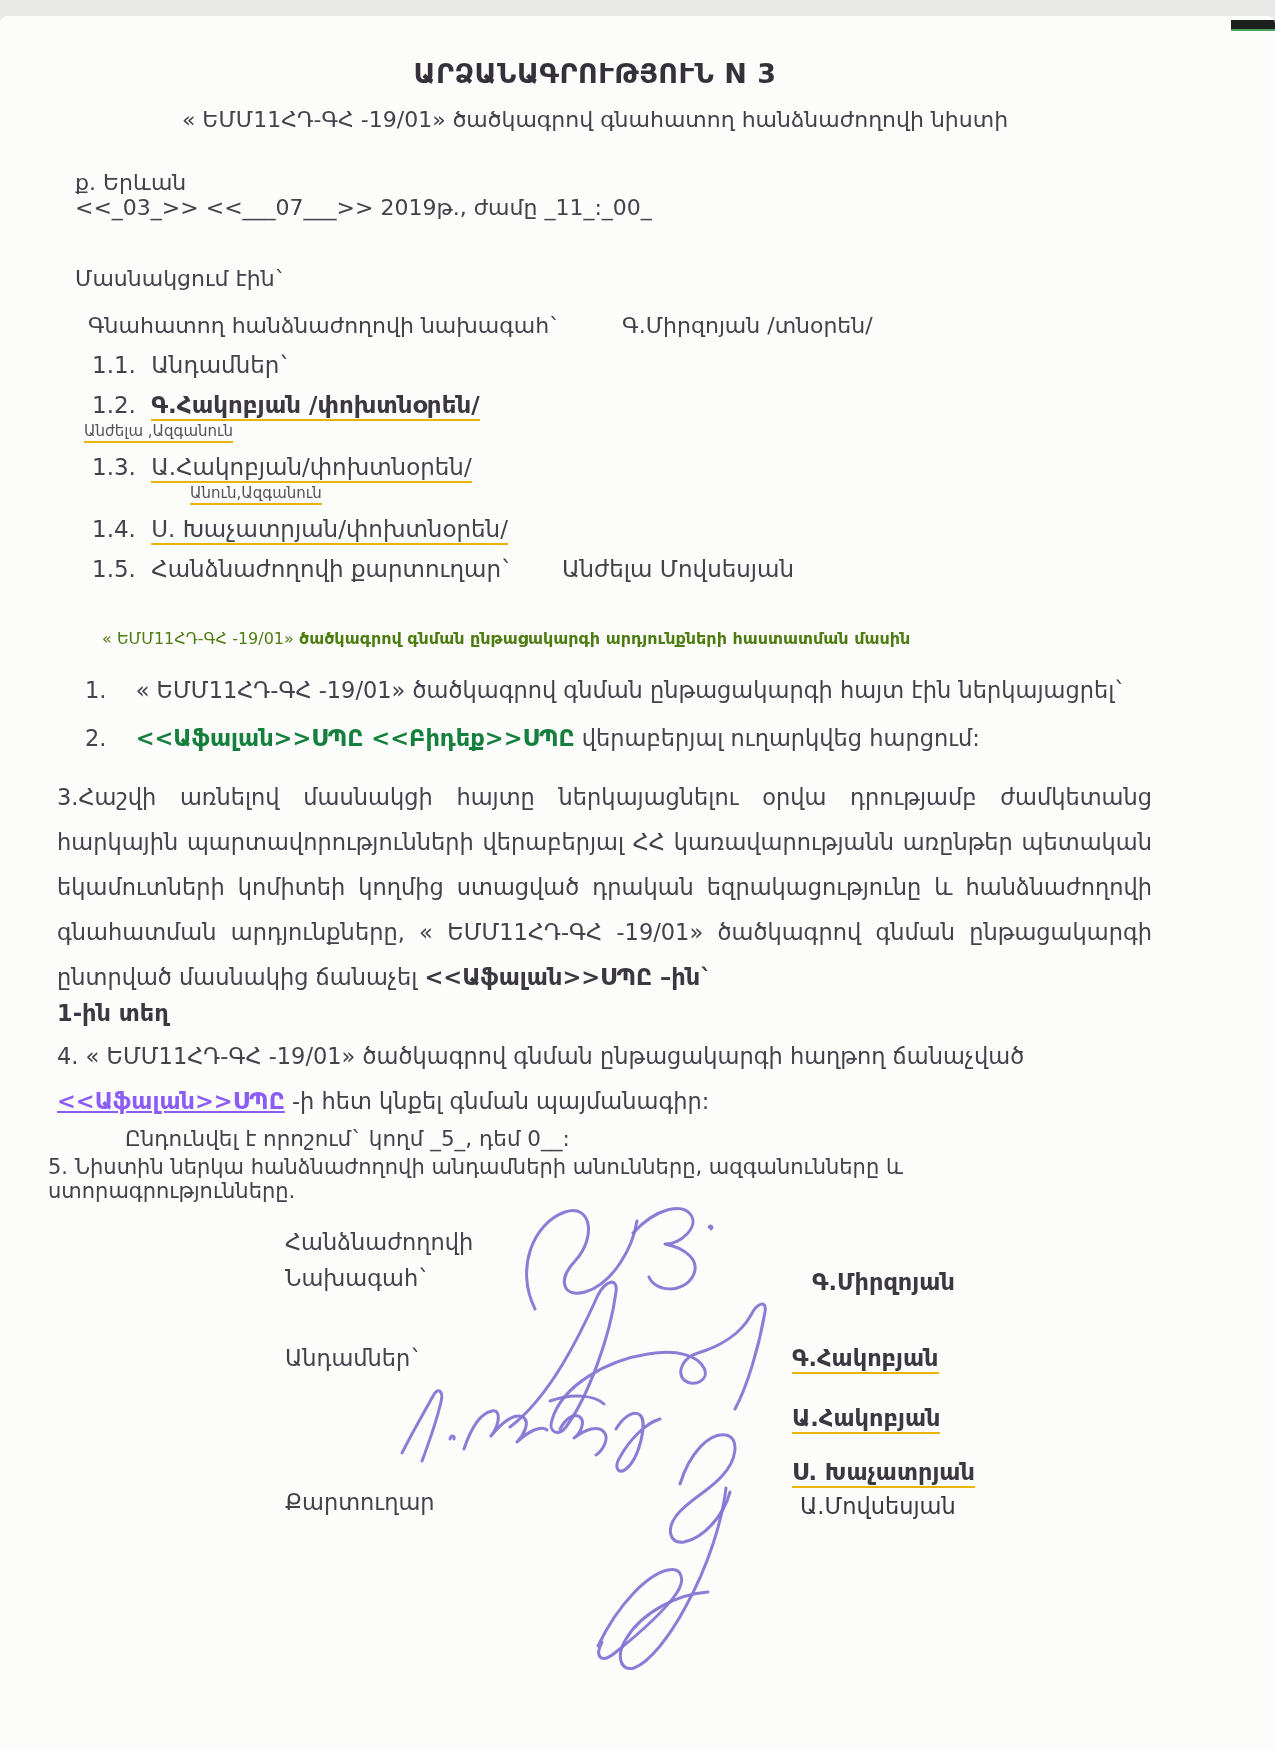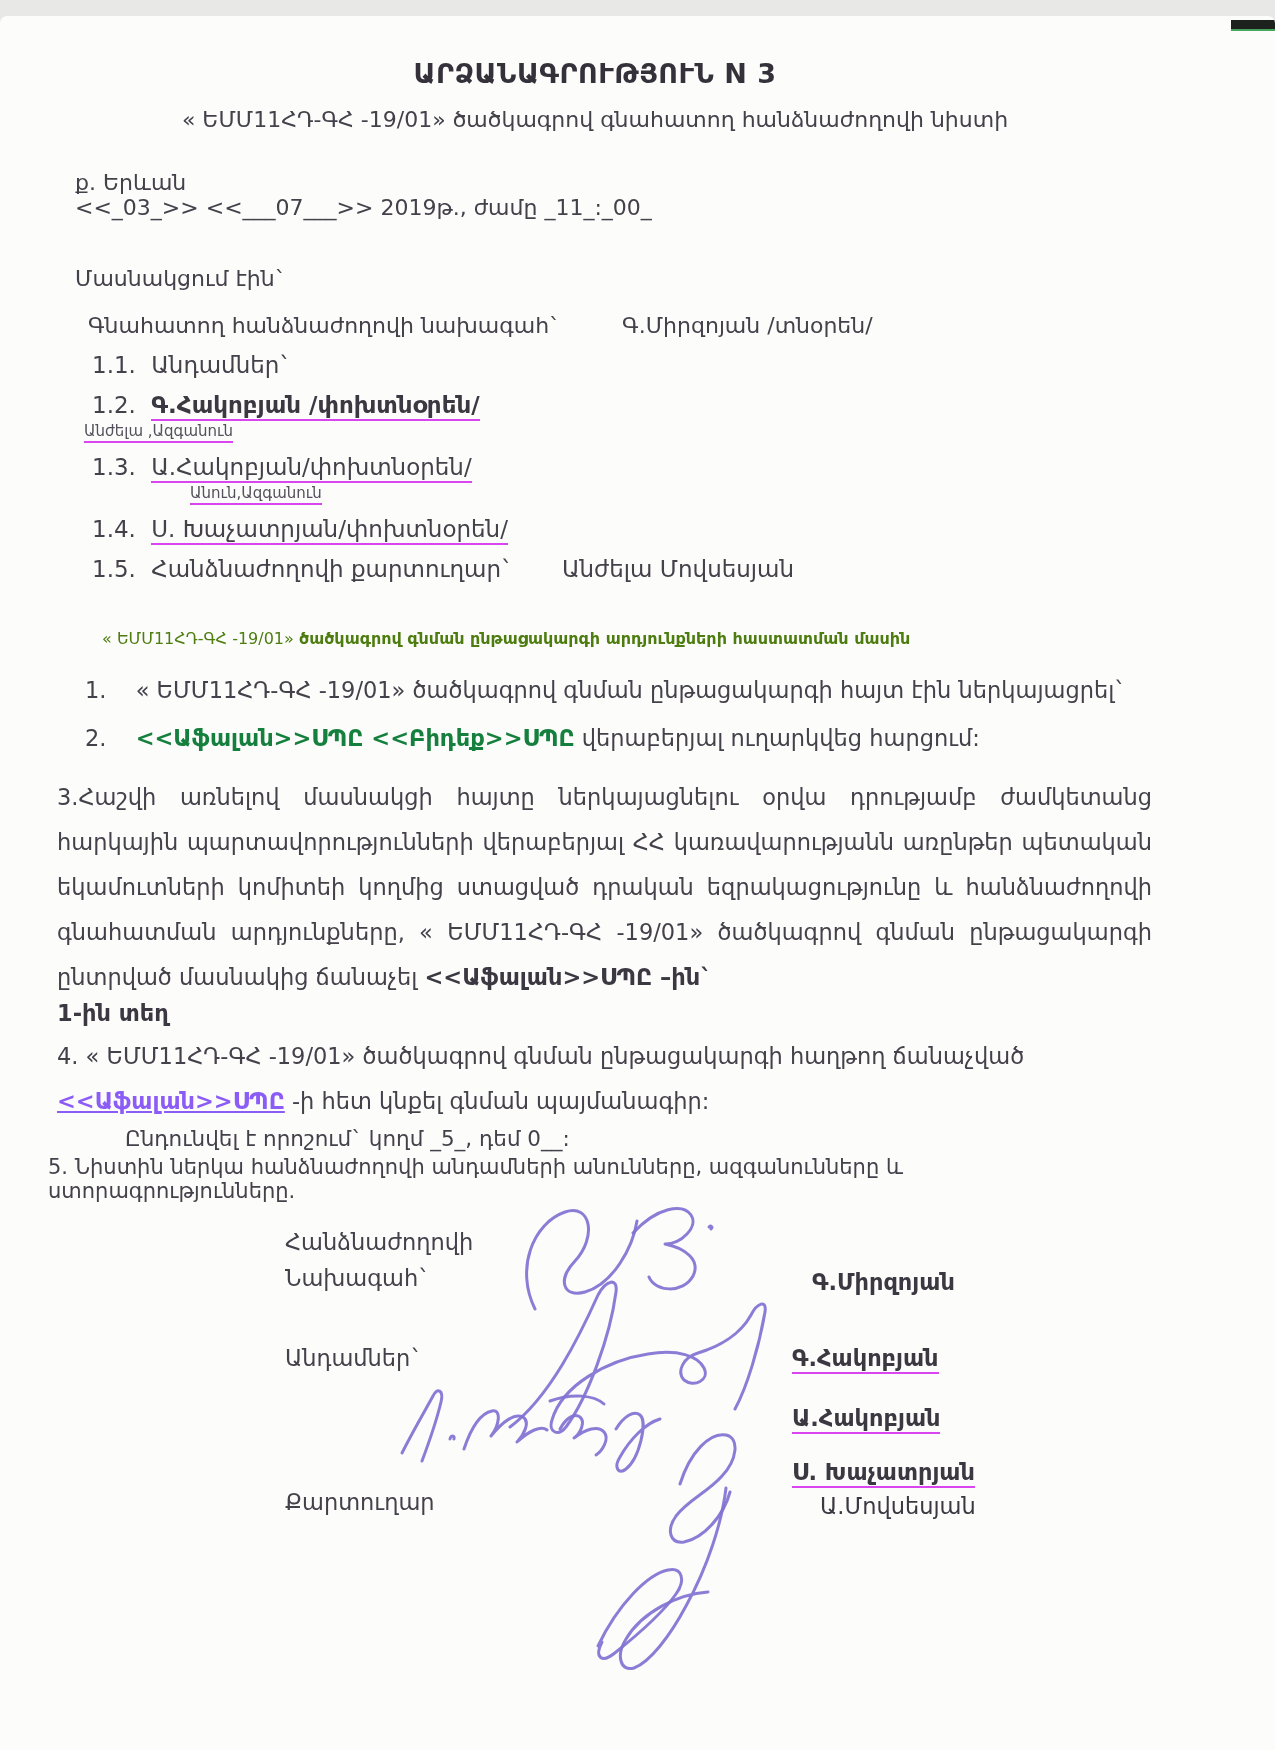--- a/index.html
+++ b/index.html
@@ -17,21 +17,21 @@
   }
   .corner-bar{position:absolute;top:4px;left:1231px;width:44px;height:9px;background:#1c211d;border-bottom:2px solid #46a45c;}
   .title{margin:30px 0 0 0;text-align:center;font-size:27px;font-weight:bold;color:#35313a;letter-spacing:.5px;}
   .subtitle{margin:18px 0 0 0;text-align:center;font-size:22px;}
   .city-date{display:flex;justify-content:space-between;margin:38px 0 0 35px;font-size:22px;flex-direction:column;}
   .intro{margin:46px 0 0 35px;font-size:22px;}
   .chair-line{margin:22px 0 0 48px;font-size:22px;}
   .chair-line .name{margin-left:55px;}
   .li{margin:14px 0 0 52px;font-size:23px;}
   .li .num{margin-right:8px;}
-  .u{border-bottom:2px solid #d946ef;padding-bottom:1px;}
+  .u{border-bottom:2px solid #eab308;padding-bottom:1px;}
   .note{margin:4px 0 0 44px;font-size:15px;color:#55515c;}
   .note.deep{margin-left:150px;}
   .li .name15{margin-left:42px;}
   .subject{margin:42px 0 0 0;font-size:16px;line-height:1.92;text-indent:62px;color:#4d7c0f;}
   .subject b{font-weight:bold;}
   .pnum{margin:22px 0 0 45px;font-size:22.5px;}
   .pnum .num{margin-right:22px;}
   .companies{font-weight:bold;color:#15803d;}
   .para3{margin:24px 0 0 17px;width:1095px;font-size:22.5px;line-height:2.0;text-align:justify;}
   .para3 b{font-weight:bold;color:#3c3842;}
@@ -140,21 +140,21 @@
     <span class="lbl" style="left:285px;top:12px;">Հանձնաժողովի</span>
     <span class="lbl" style="left:285px;top:48px;">Նախագահ`</span>
     <span class="nm" style="left:812px;top:52px;font-weight:bold;">Գ.Միրզոյան</span>
 
     <span class="lbl" style="left:285px;top:128px;">Անդամներ`</span>
     <span class="nm u" style="left:792px;top:128px;">Գ.Հակոբյան</span>
     <span class="nm u" style="left:792px;top:188px;">Ա.Հակոբյան</span>
     <span class="nm u" style="left:792px;top:242px;">Ս. Խաչատրյան</span>
 
     <span class="lbl" style="left:285px;top:272px;">Քարտուղար</span>
-    <span class="nm" style="left:820px;top:276px;">Ա.Մովսեսյան</span>
+    <span class="nm" style="left:800px;top:276px;">Ա.Մովսեսյան</span>
 
     <svg class="sig" style="left:505px;top:-18px;" width="250" height="125" viewBox="0 0 250 125">
       <path d="M30,110 C10,70 28,24 60,13 C86,4 92,38 70,62 C52,81 58,99 80,93 C108,85 128,48 132,22"></path>
       <path d="M128,34 C152,8 178,4 186,16 C194,28 176,45 160,45 C180,49 196,61 188,77 C178,95 150,93 144,78"></path>
       <path d="M204,28 C206,26 208,28 206,30"></path>
     </svg>
 
     <svg class="sig" style="left:488px;top:58px;" width="300" height="165" viewBox="0 0 300 165">
       <path d="M22,152 C62,122 92,60 110,20 C118,5 130,2 128,17 C122,62 100,122 78,152 C70,162 60,157 64,145 C74,110 120,85 160,79 C190,74 210,81 216,93 C222,105 206,113 196,105 C188,96 196,82 210,78 C230,72 252,60 263,40 C269,28 279,24 277,37 C271,72 259,112 247,134"></path>
     </svg>

